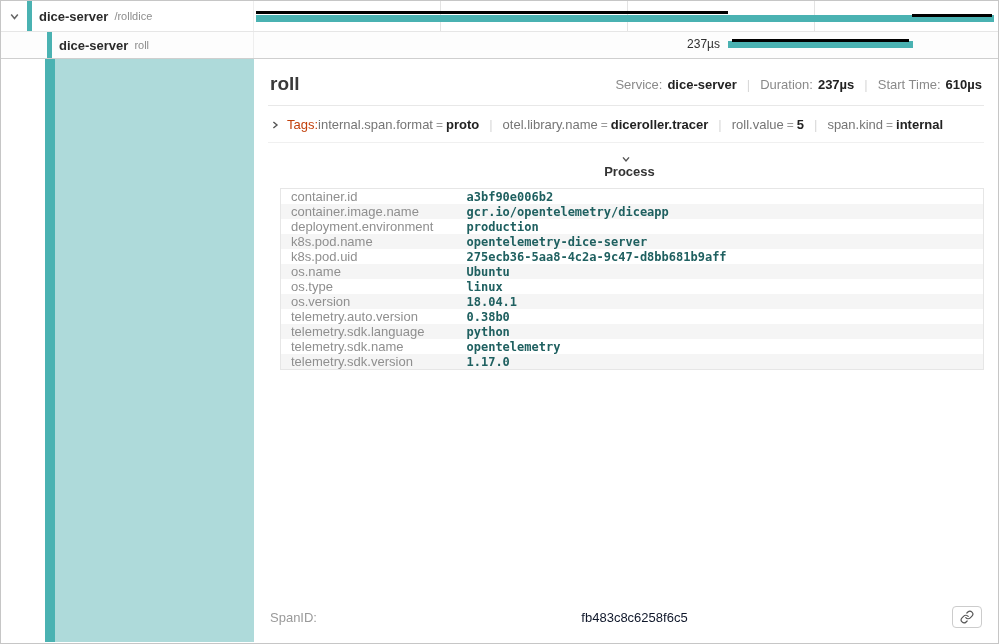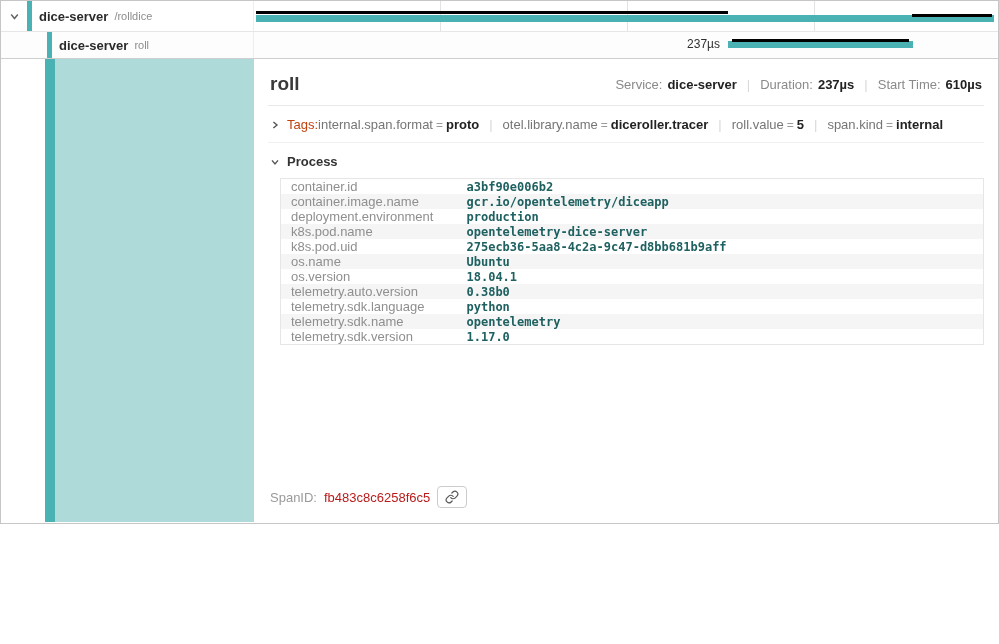--- a/index.html
+++ b/index.html
@@ -3,21 +3,21 @@
 <meta charset="utf-8">
 <style>
   :root{
     --accent:#4ab2b2;
     --accent-light:#b0dcdc;
     --critical:#000000;
     --value-text:#1f6060;
   }
   *{box-sizing:border-box;}
   body{margin:0;font-family:"Liberation Sans",sans-serif;background:#fff;}
-  .screen{width:999px;height:524px;border:1px solid #c6c6c6;background:#fff;position:relative;overflow:hidden;}
+  .screen{width:999px;height:644px;border:1px solid #c6c6c6;background:#fff;position:relative;overflow:hidden;}
 
   
   .tl-header{position:relative;height:58px;border-bottom:1px solid #cfcfcf;background:#fff;}
   .gridline{position:absolute;top:0;bottom:0;width:1px;background:#e3e3e3;z-index:0;}
   .span-row{display:flex;position:relative;z-index:1;}
   .span-row.root{height:31px;border-bottom:1px solid #e6e6e6;}
   .span-row.child{height:26px;background:#fdfdfd;}
   .row-left{width:253px;flex:none;display:flex;align-items:center;border-right:1px solid #eee;}
   .chev-cell{width:26px;text-align:center;flex:none;display:flex;justify-content:center;cursor:pointer;}
   .strip{width:5px;align-self:stretch;background:var(--accent);flex:none;}
@@ -46,31 +46,31 @@
   .stat b{color:#222;margin-left:5px;font-weight:700;}
   .vdiv{color:#d8d8d8;margin:0 10px;}
 
   .tags-row{display:flex;align-items:center;padding:11px 2px 10px 2px;border-bottom:1px solid #f0f0f0;font-size:13px;cursor:pointer;white-space:nowrap;overflow:hidden;}
   .tags-label{font-weight:normal;color:#c2410c;margin:0 0 0 7px;}
   .tag-item{color:#757575;}
   .tag-item .te{color:#9a9a9a;margin:0 3px;font-size:12px;}
   .tag-item .val{color:#222;font-weight:600;text-align:right;}
   .tag-sep{color:#d8d8d8;margin:0 10px;}
 
-  .process-header{display:flex;align-items:center;padding:11px 2px 9px 2px;font-size:13px;font-weight:bold;color:#333;cursor:pointer;}
+  .process-header{display:flex;align-items:center;padding:11px 2px 9px 2px;font-size:13px;font-weight:bold;color:#333;cursor:pointer;flex-direction:column;}
   .process-header .plabel{margin-left:7px;}
 
   .kv-table{margin-left:12px;width:calc(100% - 12px);border-collapse:collapse;border:1px solid #e6e6e6;border-radius:3px;}
   .kv-table tr:nth-child(even){background:#f5f5f5;}
   .kv-table td{padding:0 10px;font-size:13px;border:none;}
   .kv-table td.k{color:#8f8f8f;width:176px;}
   .kv-table td.v{font-family:"DejaVu Sans Mono",monospace;font-size:12px;font-weight:600;color:var(--value-text);}
 
-  .panel-footer{margin-top:auto;display:flex;align-items:center;justify-content:flex-start;gap:7px;padding:8px 2px 8px 2px;font-size:13px;color:#9a9a9a;}
-  .spanid-val{color:#b91c1c;}
+  .panel-footer{margin-top:auto;display:flex;align-items:center;justify-content:space-between;gap:7px;padding:8px 2px 8px 2px;font-size:13px;color:#9a9a9a;}
+  .spanid-val{color:#0f172a;}
   .link-btn{width:30px;height:22px;border:1px solid #ccc;border-radius:4px;background:#fff;display:flex;align-items:center;justify-content:center;cursor:pointer;padding:0;}
   .icon-svg{display:block;}
 </style>
 </head>
 <body>
 
 <div class="screen">
 
   <div class="tl-header">
     <div class="gridline" style="left:439px"></div>
@@ -163,20 +163,24 @@
             </tr>
             <tr>
               <td class="k">k8s.pod.uid</td>
               <td class="v">275ecb36-5aa8-4c2a-9c47-d8bb681b9aff</td>
             </tr>
             <tr>
               <td class="k">os.name</td>
               <td class="v">Ubuntu</td>
             </tr>
             <tr>
+              <td class="k">os.type</td>
+              <td class="v">linux</td>
+            </tr>
+            <tr>
               <td class="k">os.version</td>
               <td class="v">18.04.1</td>
             </tr>
             <tr>
               <td class="k">telemetry.auto.version</td>
               <td class="v">0.38b0</td>
             </tr>
             <tr>
               <td class="k">telemetry.sdk.language</td>
               <td class="v">python</td>

